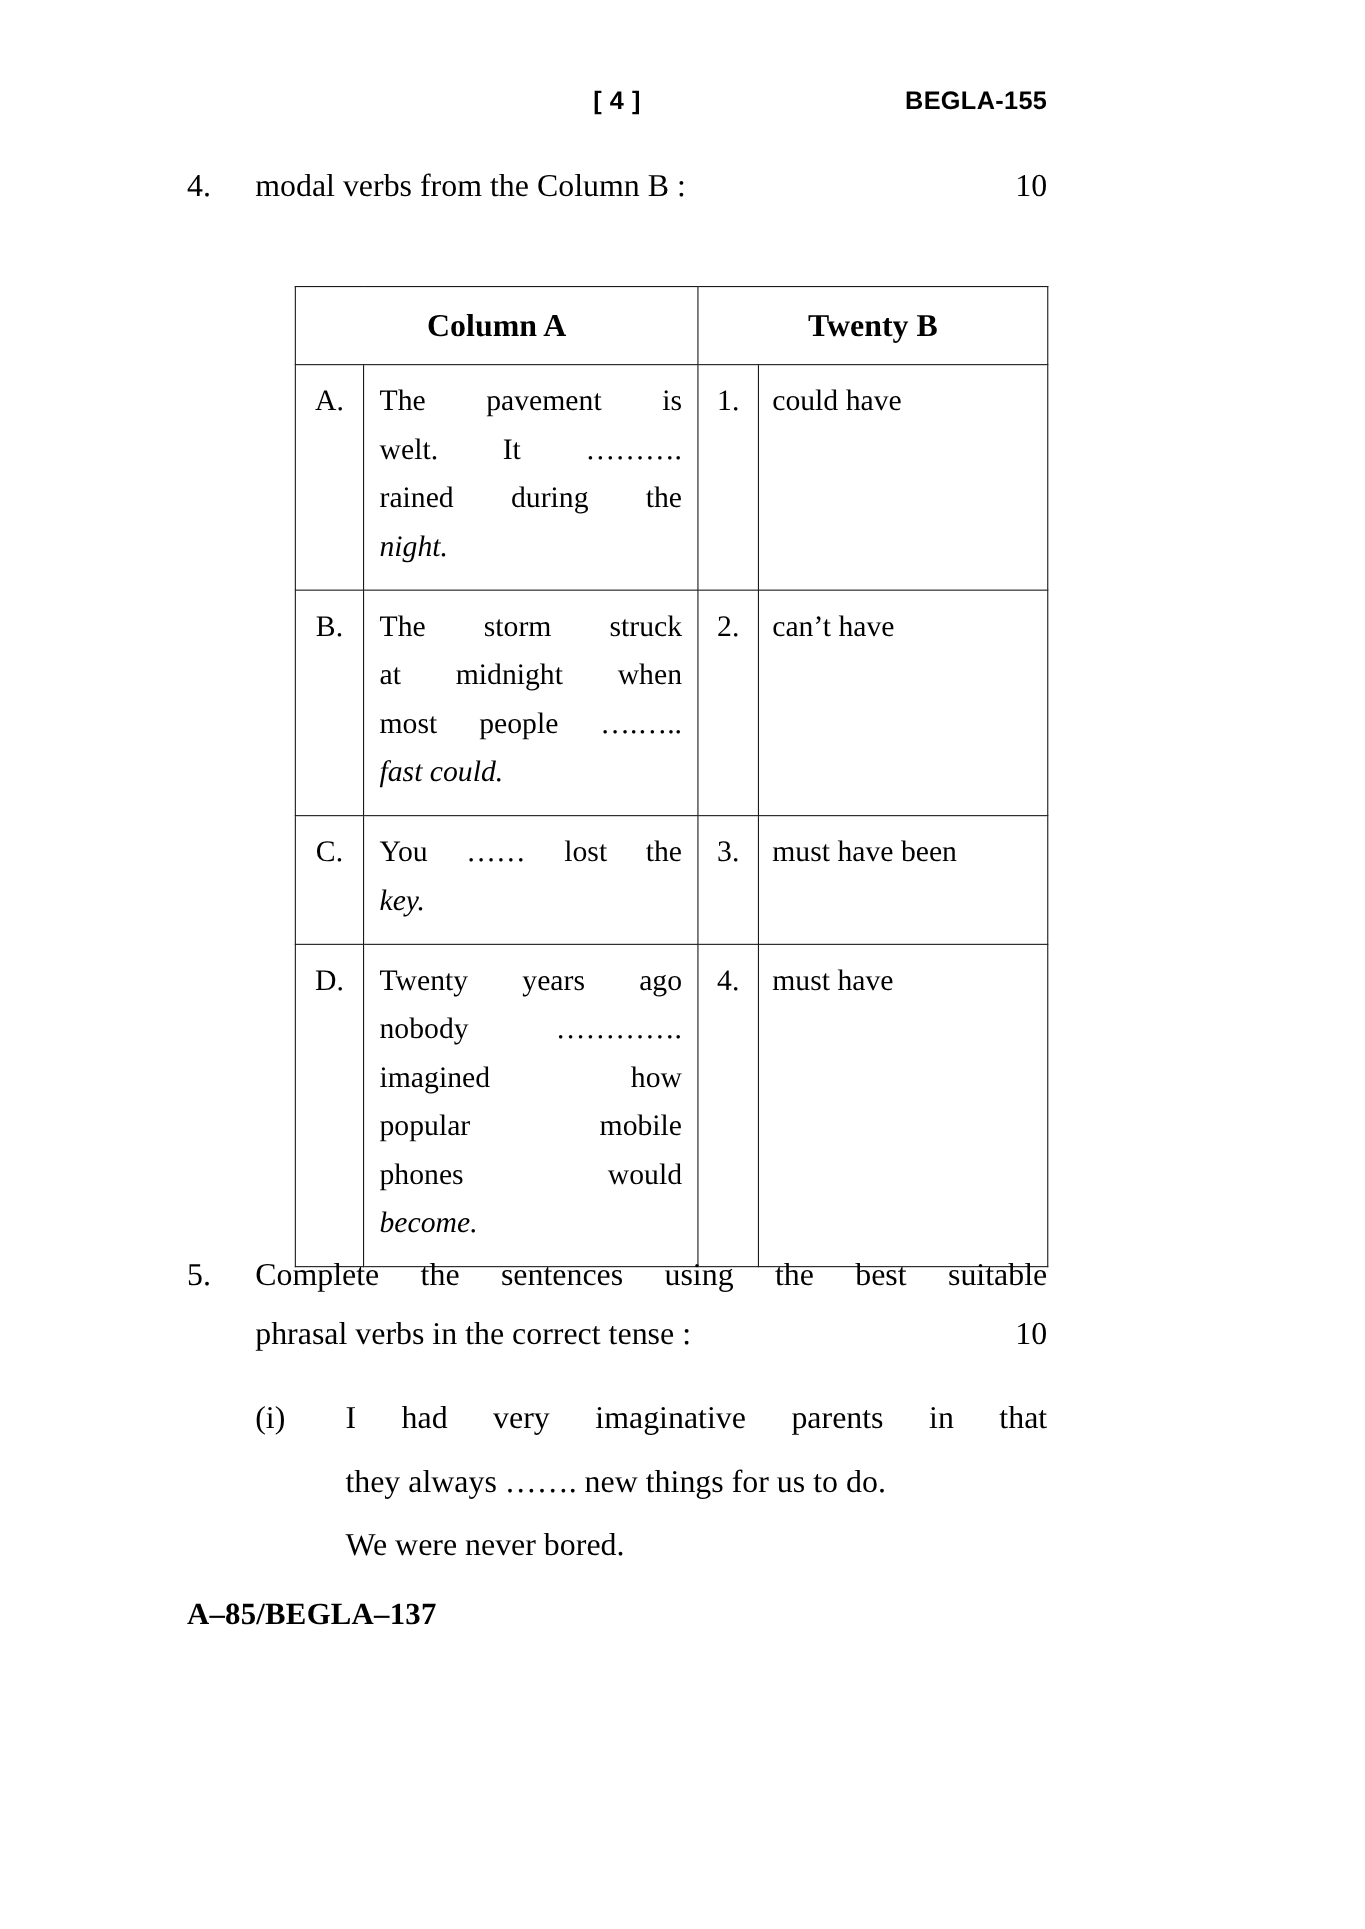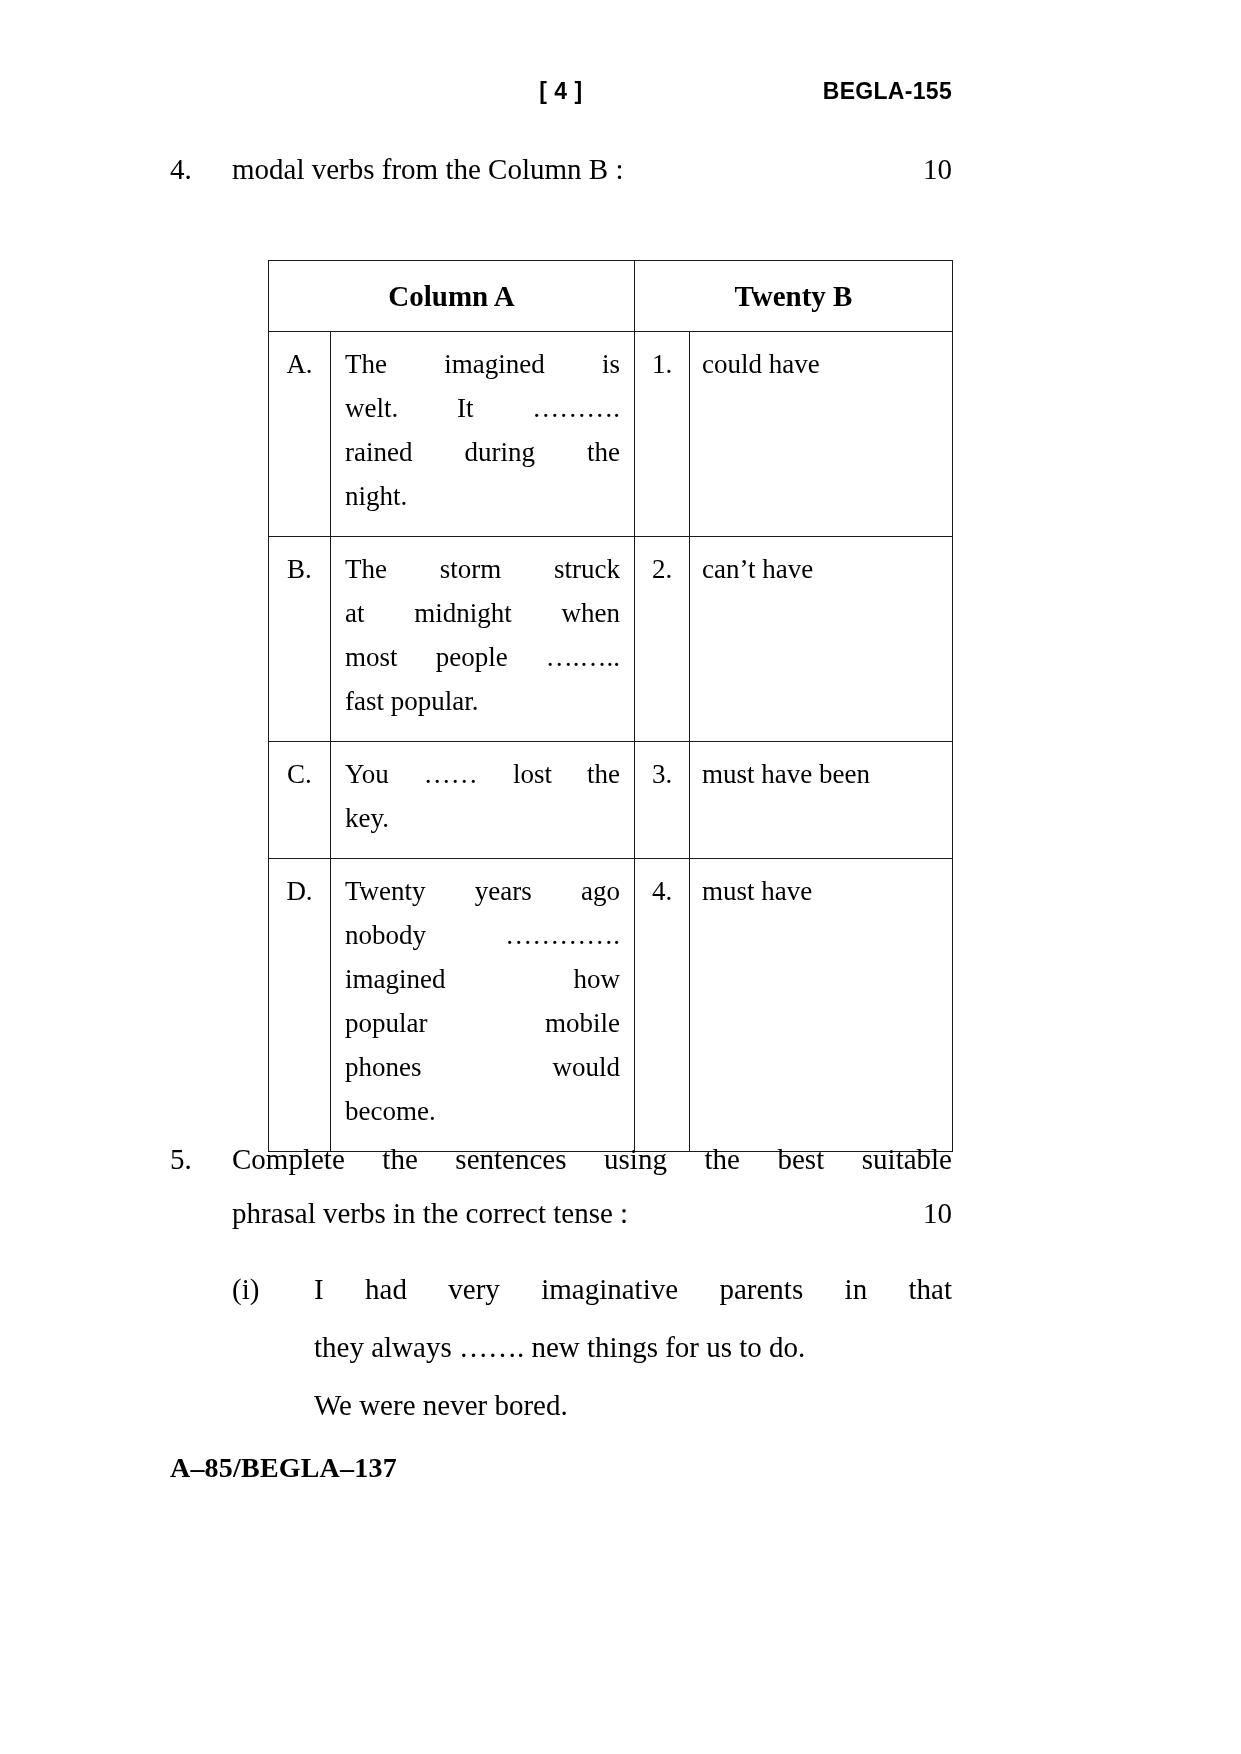--- a/index.html
+++ b/index.html
@@ -153,20 +153,21 @@
     display: block;
     text-align: justify;
     text-align-last: justify;
     white-space: nowrap;
   }
   .jline-last {
     display: block;
     text-align: center;
     text-align-last: left;
     white-space: nowrap;
+    font-style: italic;
   }
 
   
   #question-5 {
     left: 170px;
     top: 1132px;
     width: 782px;
   }
   #q5-sub {
     position: absolute;
@@ -231,36 +232,36 @@
       <tr>
         <th colspan="2">Column A</th>
         <th colspan="2">Twenty B</th>
       </tr>
     </thead>
     <tbody>
 
       <tr>
         <td class="cell-label">A.</td>
         <td class="cell-text">
-          <span class="jline">The    imagined    is</span>
+          <span class="jline">The    pavement    is</span>
           <span class="jline">welt.     It     ……….</span>
           <span class="jline">rained   during   the</span>
           <span class="jline-last">night.</span>
         </td>
         <td class="cell-label">1.</td>
         <td class="cell-plain">could have</td>
       </tr>
 
       <tr>
         <td class="cell-label">B.</td>
         <td class="cell-text">
           <span class="jline">The   storm   struck</span>
           <span class="jline">at  midnight  when</span>
           <span class="jline">most people ….…..</span>
-          <span class="jline-last">fast popular.</span>
+          <span class="jline-last">fast could.</span>
         </td>
         <td class="cell-label">2.</td>
         <td class="cell-plain">can’t have</td>
       </tr>
 
       <tr>
         <td class="cell-label">C.</td>
         <td class="cell-text">
           <span class="jline">You   ……   lost   the</span>
           <span class="jline-last">key.</span>

